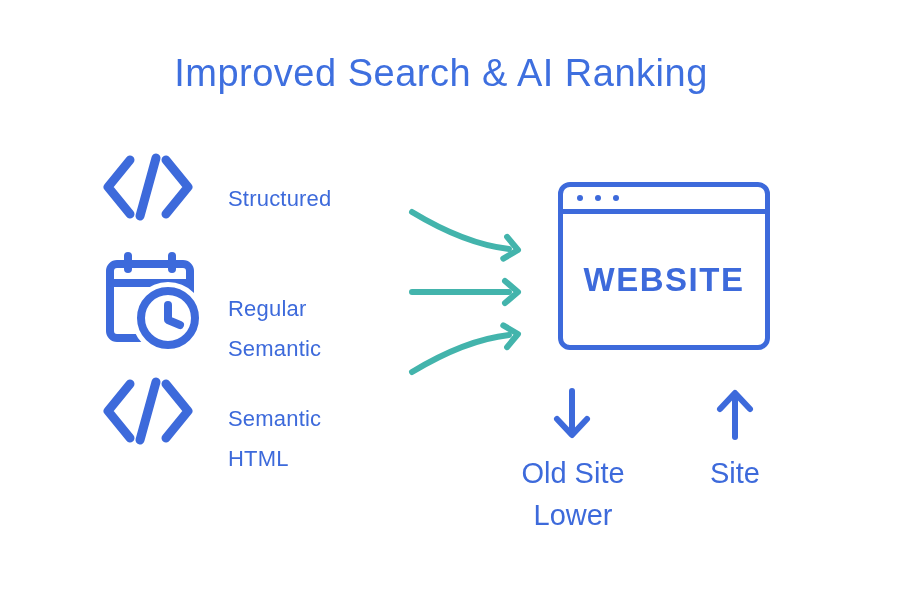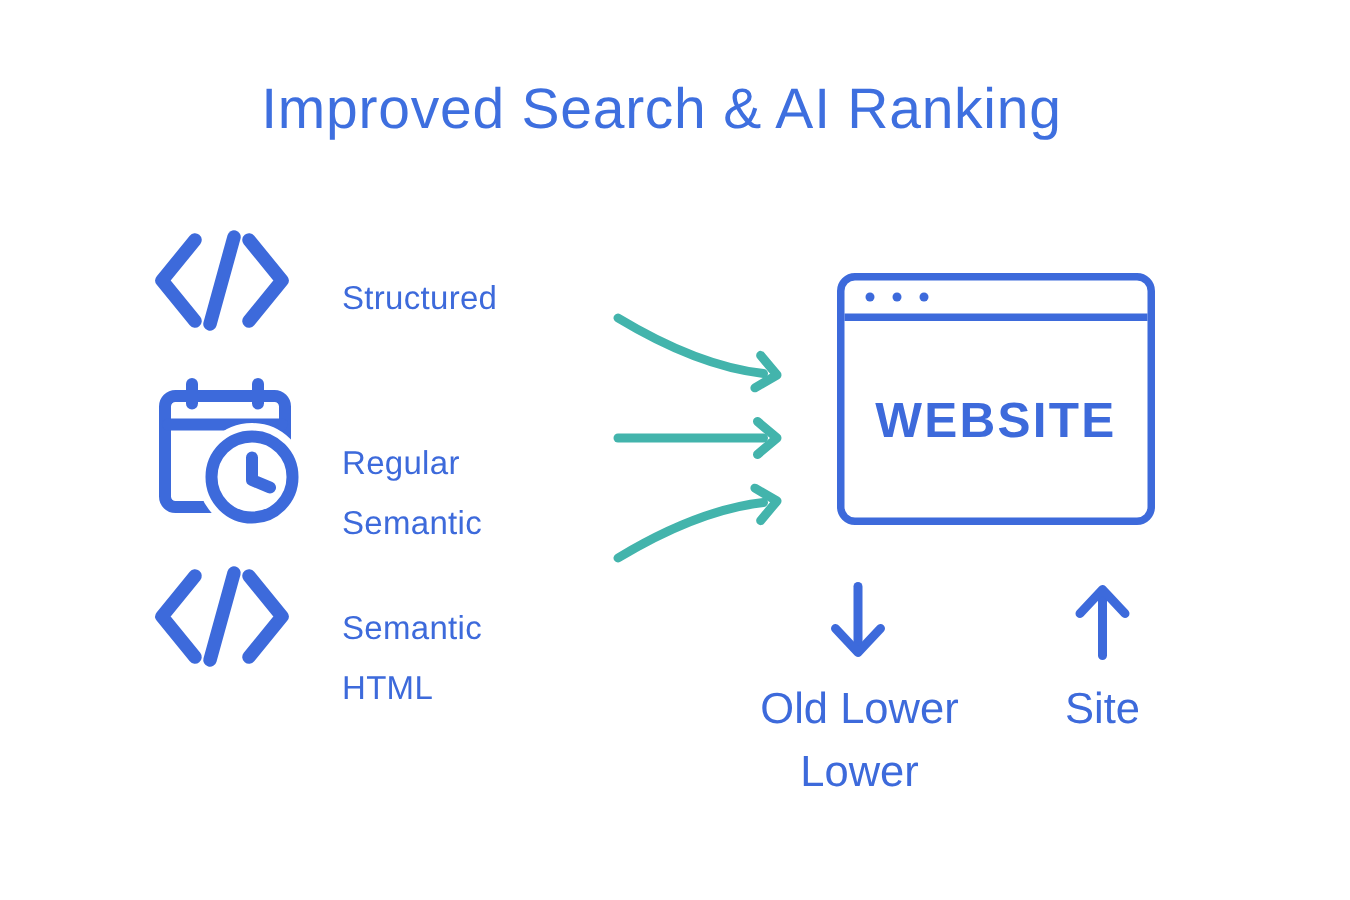--- a/index.html
+++ b/index.html
@@ -123,21 +123,21 @@
     </div>
   </div>
 
   <span class="outcome-arrow" style="left:550px;top:386px">
     <svg width="44" height="56" viewBox="0 0 44 56" fill="none" stroke="#3d6adb" stroke-width="6" stroke-linecap="round" stroke-linejoin="round">
       <line x1="22" y1="5" x2="22" y2="46"></line>
       <polyline points="7,33 22,49 37,33"></polyline>
     </svg>
   </span>
   <div class="outcome-label outcome-old">
-    <div>Old Lower</div>
+    <div>Old Site</div>
     <div>Lower</div>
   </div>
 
   <span class="outcome-arrow" style="left:713px;top:386px">
     <svg width="44" height="56" viewBox="0 0 44 56" fill="none" stroke="#3d6adb" stroke-width="6" stroke-linecap="round" stroke-linejoin="round">
       <line x1="22" y1="51" x2="22" y2="10"></line>
       <polyline points="7,23 22,7 37,23"></polyline>
     </svg>
   </span>
   <div class="outcome-label outcome-opt">

